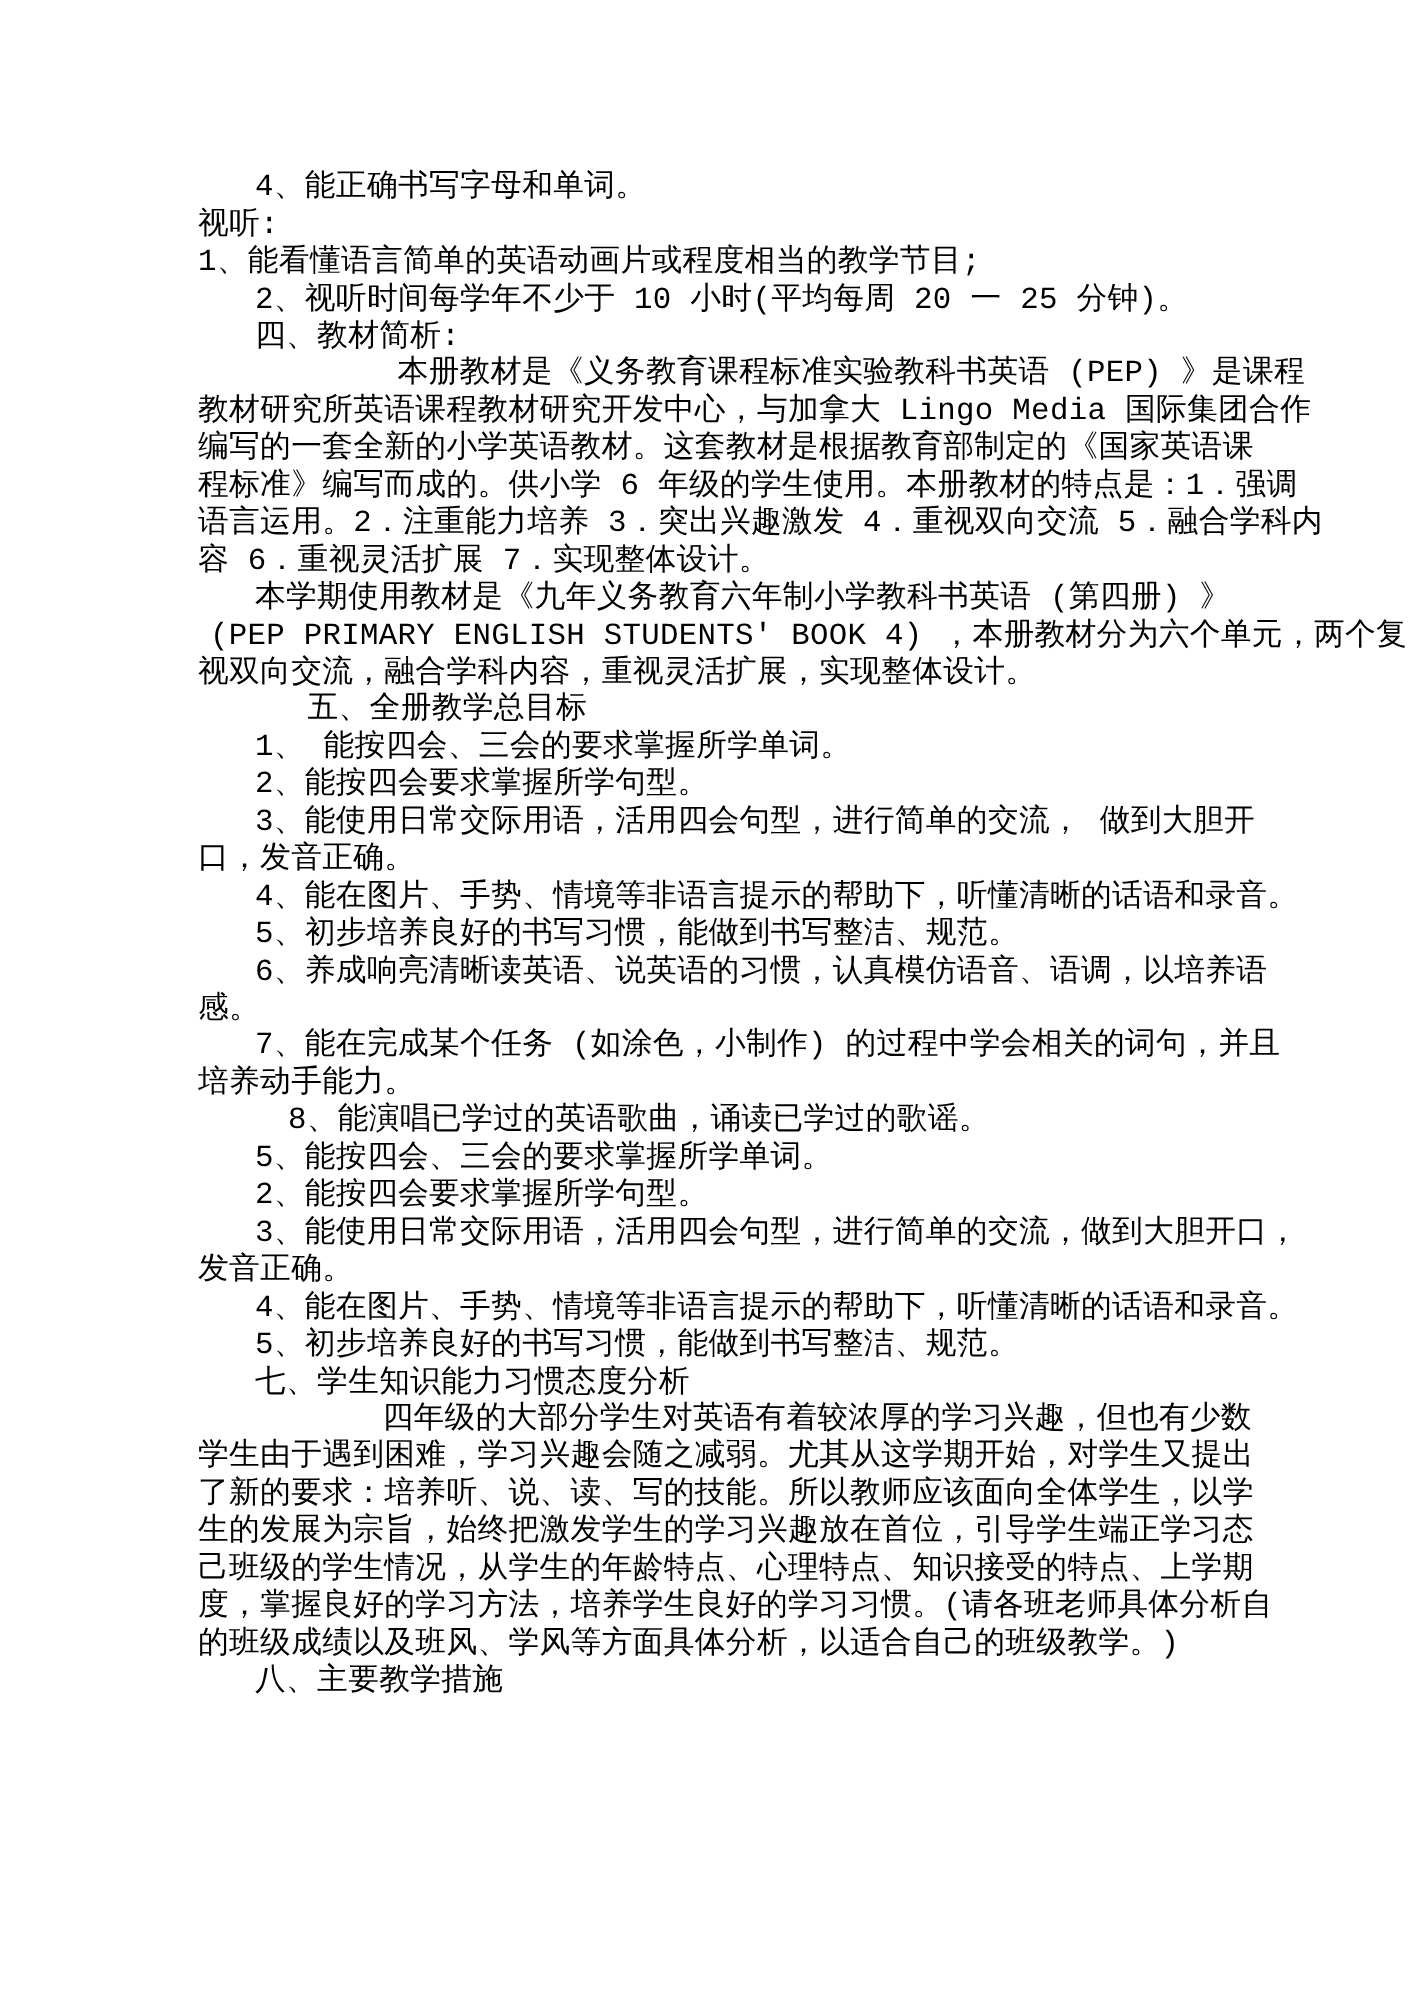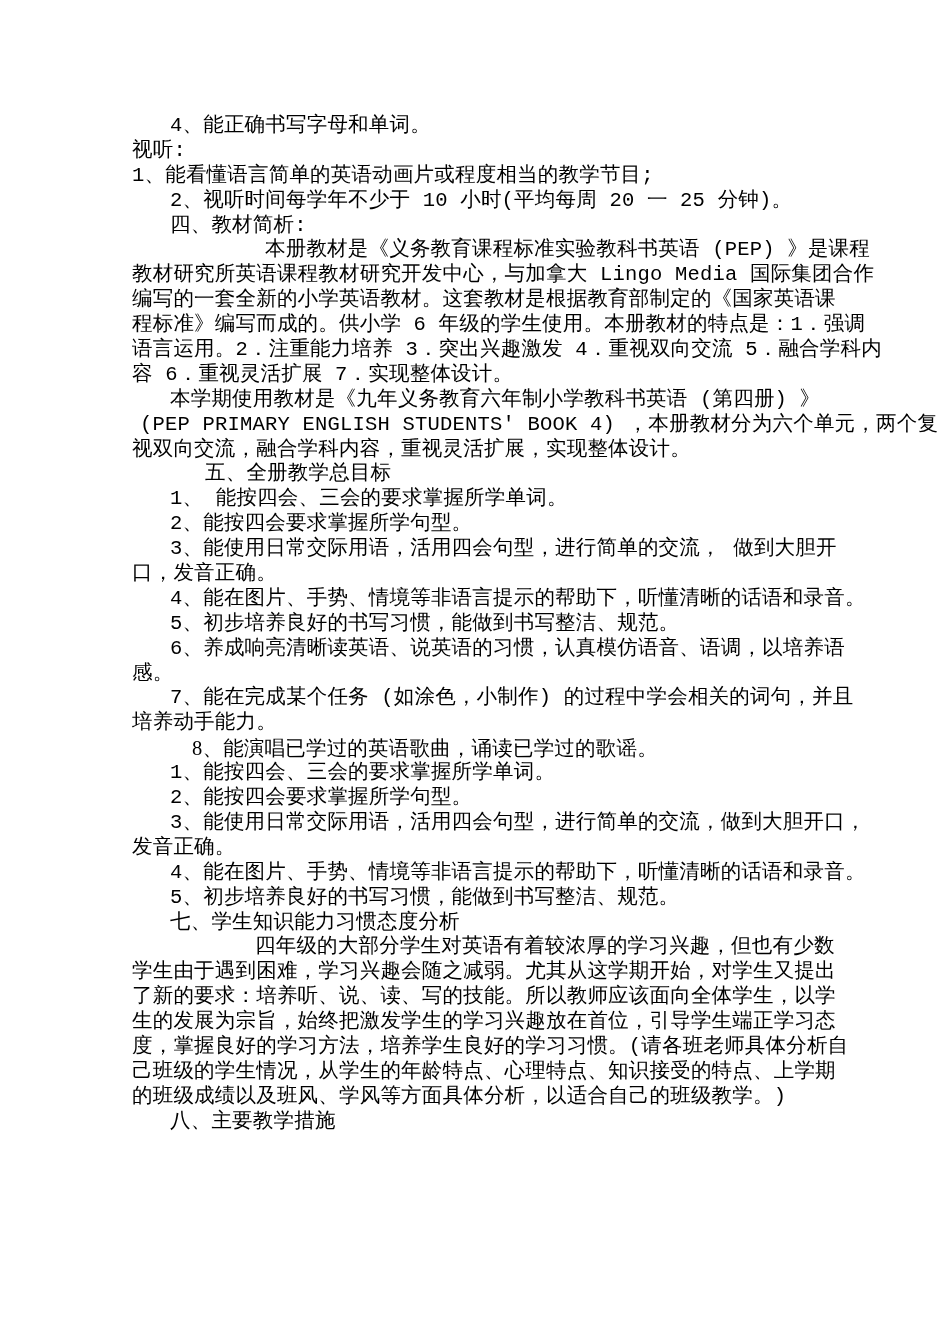--- a/index.html
+++ b/index.html
@@ -26,21 +26,21 @@
     font-size: 20.5px;
     line-height: 24.9px;
     height: 24.9px;
     white-space: pre;
     letter-spacing: 0.2px;
   }
   
   .i0  { padding-left: 0; }      
   .ip  { padding-left: 8px; text-align: right; }    
   .i2  { padding-left: 38px; }   
-  .i25 { padding-left: 60px; font-family: Liberation Serif, serif; }   
+  .i25 { padding-left: 60px; }   
   .i35 { padding-left: 73px; }   
   .i6  { padding-left: 123px; }  
   .i65 { padding-left: 133px; }  
 </style>
 </head>
 <body>
 
 <div class="page">
   <div class="content">
 
@@ -63,29 +63,29 @@
       <div class="line i2">2、能按四会要求掌握所学句型。</div>
       <div class="line i2">3、能使用日常交际用语，活用四会句型，进行简单的交流， 做到大胆开</div>
       <div class="line i0">口，发音正确。</div>
       <div class="line i2">4、能在图片、手势、情境等非语言提示的帮助下，听懂清晰的话语和录音。</div>
       <div class="line i2">5、初步培养良好的书写习惯，能做到书写整洁、规范。</div>
       <div class="line i2">6、养成响亮清晰读英语、说英语的习惯，认真模仿语音、语调，以培养语</div>
       <div class="line i0">感。</div>
       <div class="line i2">7、能在完成某个任务 (如涂色，小制作) 的过程中学会相关的词句，并且</div>
       <div class="line i0">培养动手能力。</div>
       <div class="line i25">8、能演唱已学过的英语歌曲，诵读已学过的歌谣。</div>
-      <div class="line i2">1、能按四会、三会的要求掌握所学单词。</div>
+      <div class="line i2">5、能按四会、三会的要求掌握所学单词。</div>
       <div class="line i2">2、能按四会要求掌握所学句型。</div>
       <div class="line i2">3、能使用日常交际用语，活用四会句型，进行简单的交流，做到大胆开口，</div>
       <div class="line i0">发音正确。</div>
       <div class="line i2">4、能在图片、手势、情境等非语言提示的帮助下，听懂清晰的话语和录音。</div>
       <div class="line i2">5、初步培养良好的书写习惯，能做到书写整洁、规范。</div>
       <div class="line i2">七、学生知识能力习惯态度分析</div>
       <div class="line i6">四年级的大部分学生对英语有着较浓厚的学习兴趣，但也有少数</div>
       <div class="line i0">学生由于遇到困难，学习兴趣会随之减弱。尤其从这学期开始，对学生又提出</div>
       <div class="line i0">了新的要求：培养听、说、读、写的技能。所以教师应该面向全体学生，以学</div>
       <div class="line i0">生的发展为宗旨，始终把激发学生的学习兴趣放在首位，引导学生端正学习态</div>
+      <div class="line i0">己班级的学生情况，从学生的年龄特点、心理特点、知识接受的特点、上学期</div>
       <div class="line i0">度，掌握良好的学习方法，培养学生良好的学习习惯。(请各班老师具体分析自</div>
-      <div class="line i0">己班级的学生情况，从学生的年龄特点、心理特点、知识接受的特点、上学期</div>
       <div class="line i0">的班级成绩以及班风、学风等方面具体分析，以适合自己的班级教学。)</div>
       <div class="line i2">八、主要教学措施</div>
     </div>
 </div>
 
 </body></html>

